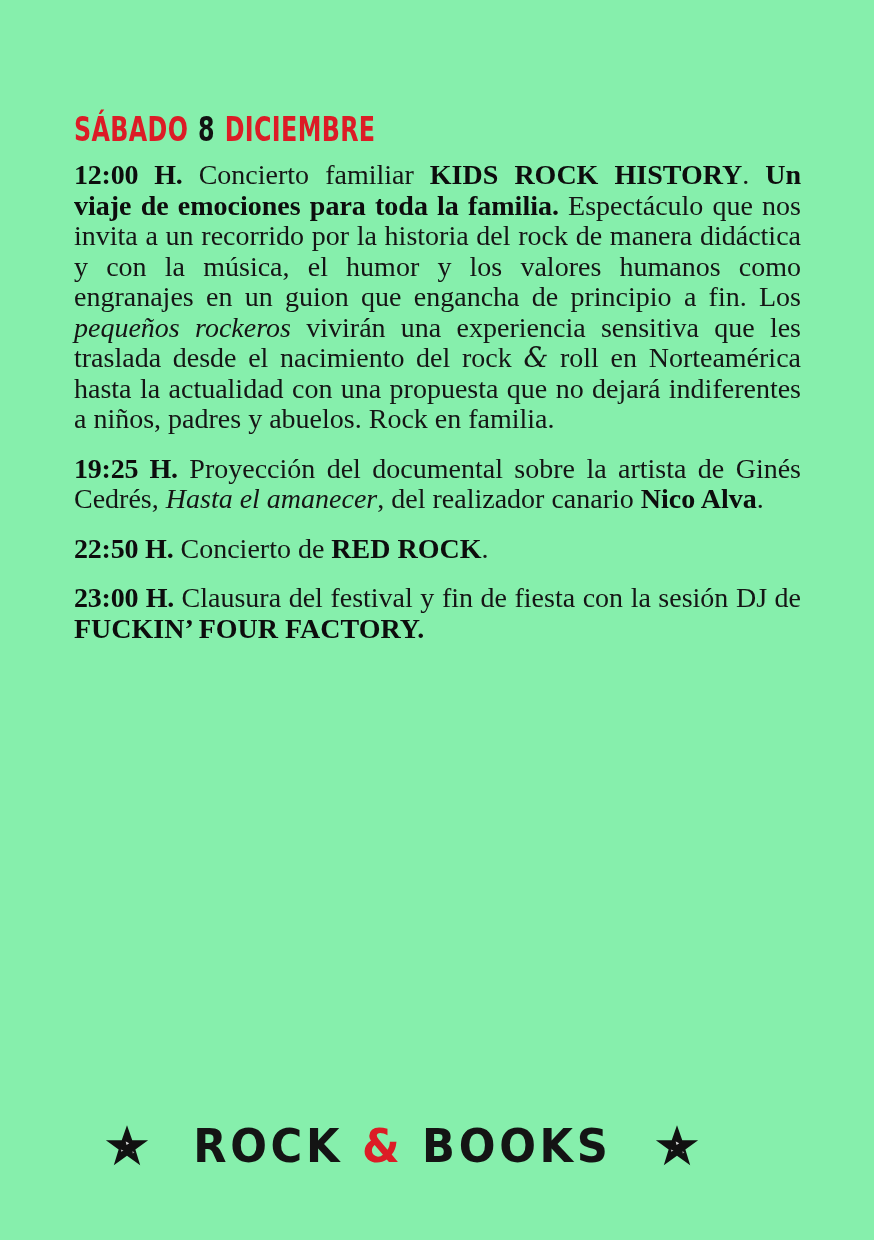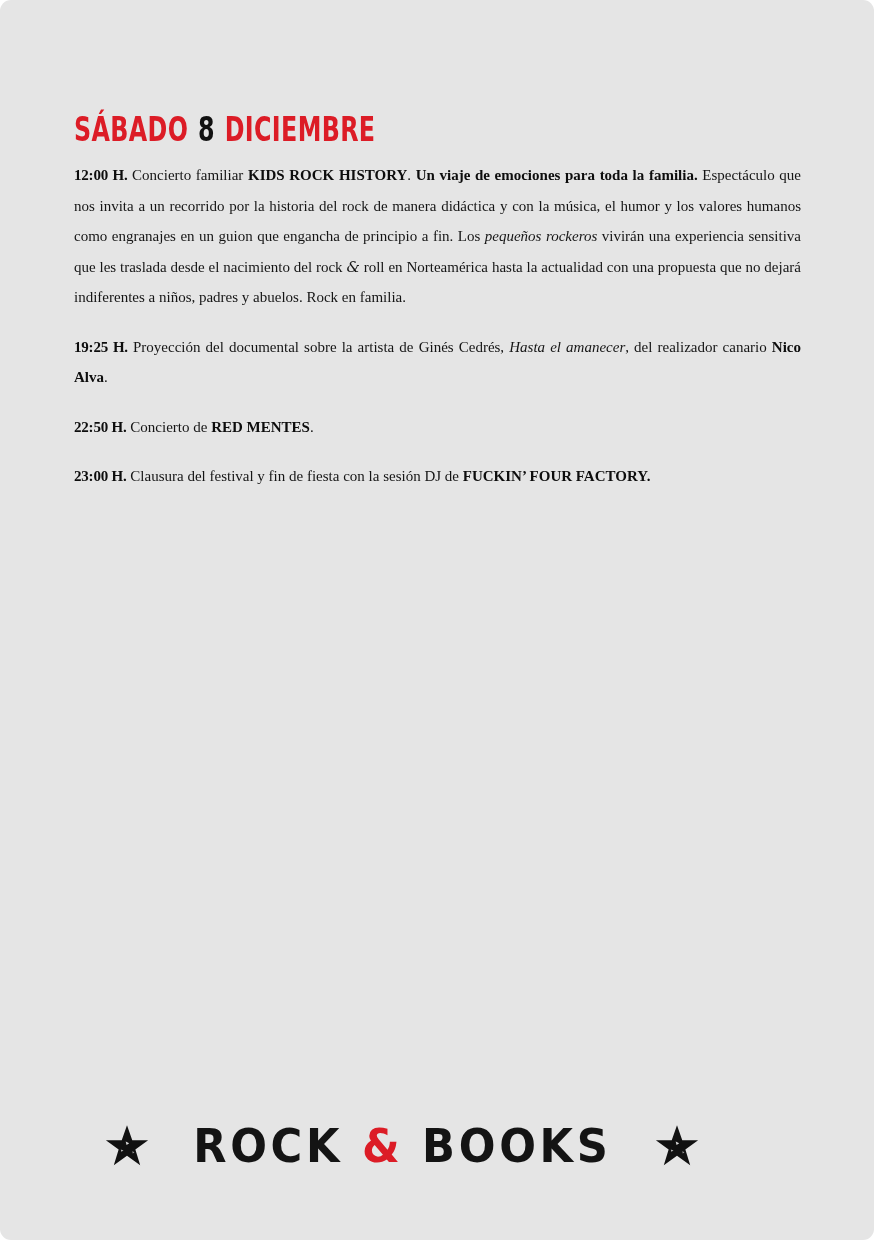--- a/index.html
+++ b/index.html
@@ -4,24 +4,23 @@
 <style>
   html, body {
     margin: 0;
     padding: 0;
     background: #ffffff;
   }
   .page {
     position: relative;
     width: 874px;
     height: 1240px;
-    background: #e5e5e5;
+    background: #86efac;
     overflow: hidden;
     font-family: "Liberation Serif", "DejaVu Serif", serif;
-    border-radius: 11px;
   }
 
   
   .day-title {
     position: absolute;
     left: 74px;
     top: 86px;
     font-family: "DejaVu Sans", "Liberation Sans", sans-serif;
     font-weight: 700;
     font-size: 34px;
@@ -36,21 +35,21 @@
   .day-title .t-sp    { display: inline-block; width: 14px; }
 
   
   .content {
     position: absolute;
     left: 74px;
     top: 160px;
     width: 727px;
   }
   .entry {
-    font-size: 15px;
+    font-size: 28px;
     line-height: 30.5px;
     color: #151515;
     text-align: justify;
     text-justify: inter-word;
     margin: 0 0 19px 0;
     hyphens: manual;
   }
   .entry:last-child { margin-bottom: 0; }
   .entry b,
   .entry .time {
@@ -131,21 +130,21 @@
 
 <div class="page">
 
   <h1 class="day-title">
     <span class="t-red">SÁBADO</span><span class="t-sp"></span><span class="t-black">8</span><span class="t-sp"></span><span class="t-red">DICIEMBRE</span>
   </h1>
 
   <div class="content">
       <p class="entry"><span class="time">12:00 H.</span><span> Concierto familiar </span><b>KIDS ROCK HISTORY</b><span>. </span><b>Un viaje de emociones para toda la familia.</b><span> Espectáculo que nos invita a un recorrido por la historia del rock de manera didáctica y con la música, el humor y los valores humanos como engranajes en un guion que engancha de principio a fin. Los </span><i>pequeños rockeros</i><span> vivirán una experiencia sensitiva que les traslada desde el nacimiento del rock </span><span class="amp">&amp;</span><span> roll en Norteamérica hasta la actualidad con una propuesta que no dejará indiferentes a niños, padres y abuelos. Rock en familia.</span></p>
       <p class="entry"><span class="time">19:25 H.</span><span> Proyección del documental sobre la artista de Ginés Cedrés, </span><i>Hasta el amanecer</i><span>, del realizador canario </span><b>Nico Alva</b><span>.</span></p>
-      <p class="entry"><span class="time">22:50 H.</span><span> Concierto de </span><b>RED MENTES</b><span>.</span></p>
+      <p class="entry"><span class="time">22:50 H.</span><span> Concierto de </span><b>RED ROCK</b><span>.</span></p>
       <p class="entry"><span class="time">23:00 H.</span><span> Clausura del festival y fin de fiesta con la sesión DJ de </span><b>FUCKIN’ FOUR FACTORY.</b></p>
     </div>
 
   <div class="footer-logo">
 
     <span class="star">
       <svg viewBox="0 0 100 100" aria-hidden="true">
         <polygon fill="currentColor" points="50,3 62,37 98,37 69,58 80,94 50,72 20,94 31,58 2,37 38,37"></polygon>
         <polygon fill="#ffffff" opacity="0.85" points="47,40 55,44 49,48"></polygon>
         <polygon fill="#ffffff" opacity="0.7" points="36,58 42,60 37,63"></polygon>

